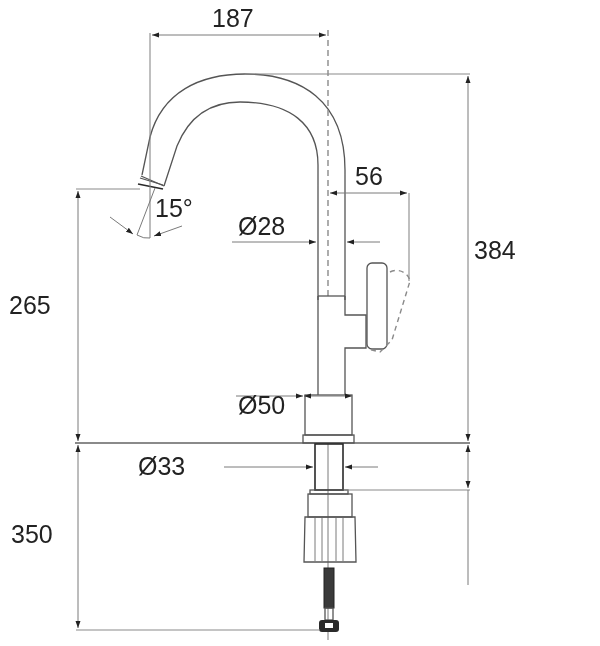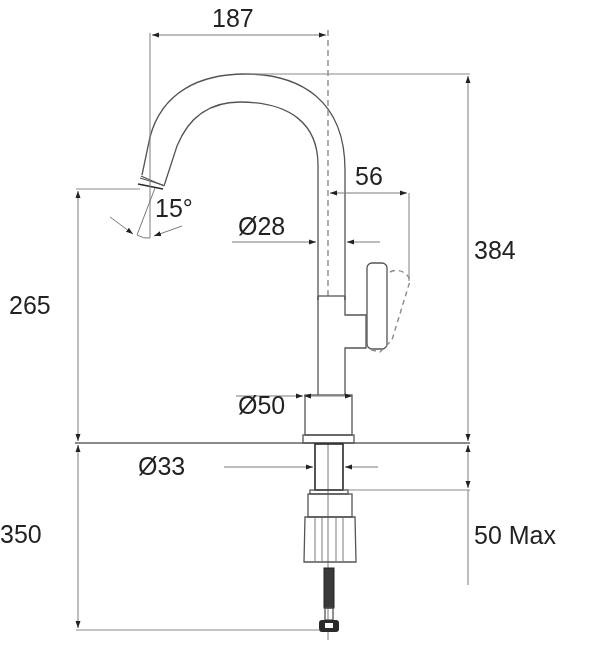--- a/index.html
+++ b/index.html
@@ -150,16 +150,15 @@
   </svg>
 
   <div class="lbl" style="left:212px; top:6px;">187</div>
   <div class="lbl" style="left:355px; top:164px;">56</div>
   <div class="lbl" style="left:155px; top:196px;">15°</div>
   <div class="lbl" style="left:238px; top:214px;">Ø28</div>
   <div class="lbl" style="left:474px; top:238px;text-align:center;">384</div>
   <div class="lbl" style="left:9px; top:293px;">265</div>
   <div class="lbl" style="left:238px; top:368px;margin-top:25px;">Ø50</div>
   <div class="lbl" style="left:138px; top:454px;">Ø33</div>
-  <div class="lbl" style="left:0; top:522px;text-align:right;">350</div>
-  <div class="lbl" style="left:474px; top:523px;">50 Max</div>
+  <div class="lbl" style="left:11px; top:522px;text-align:right;">350</div>
 
 </div>
 
 </body></html>

